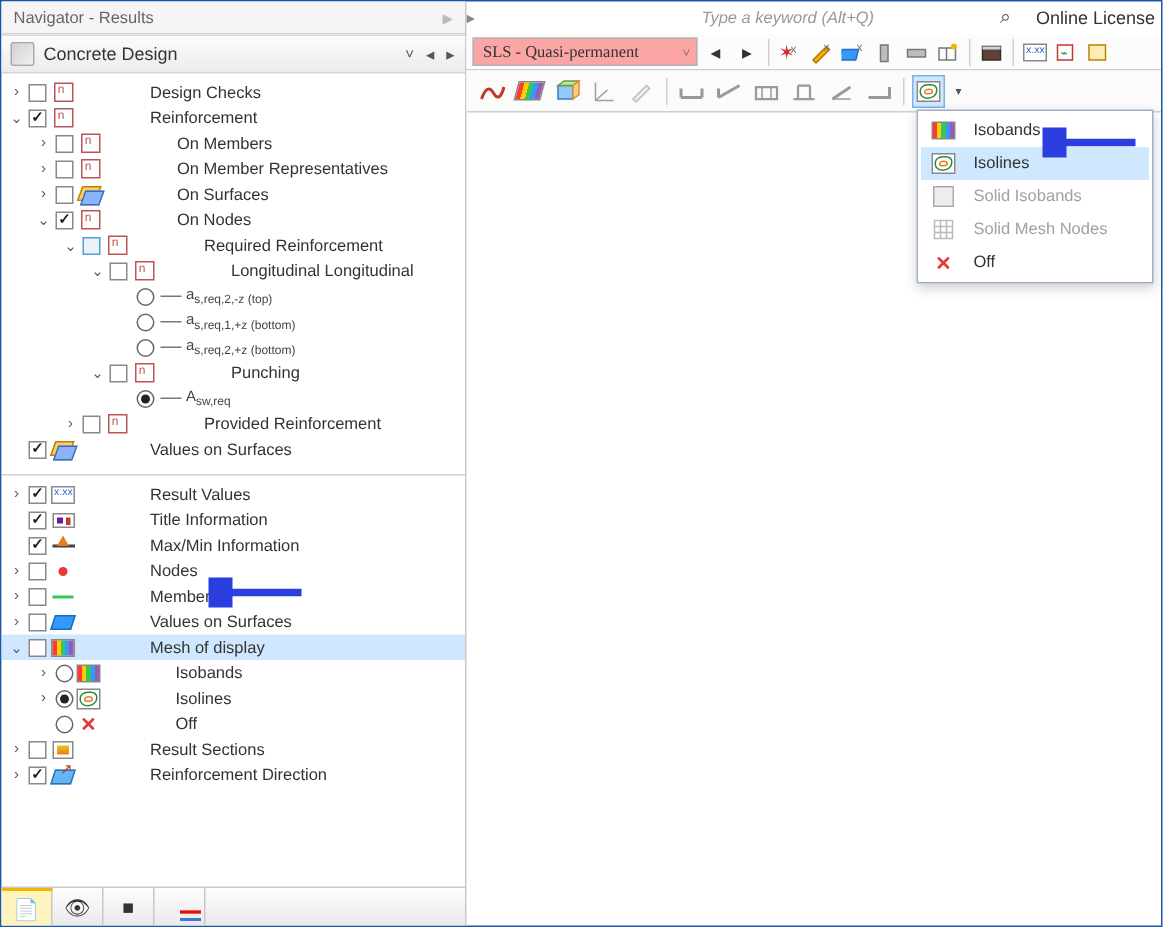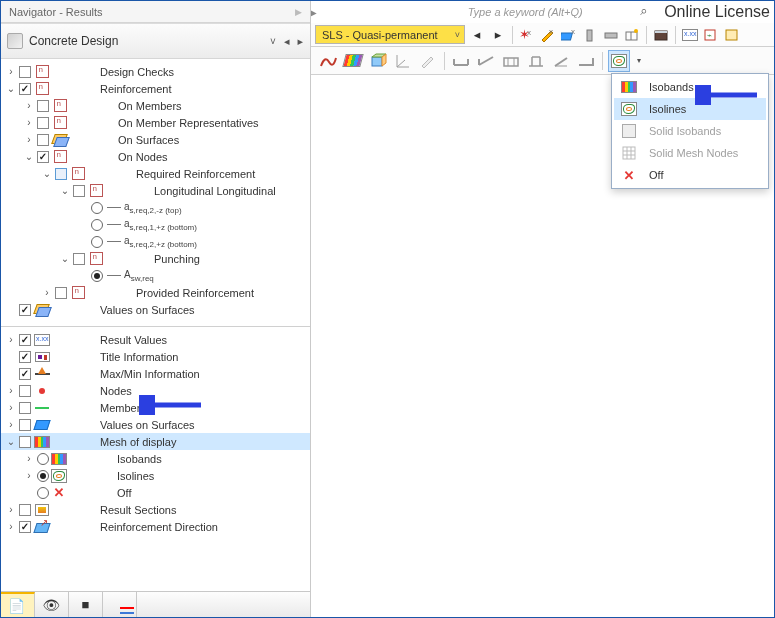--- a/index.html
+++ b/index.html
@@ -48,21 +48,21 @@
     align-items: center;
     padding: 0 8px;
     font-size: 11px;
     border-bottom: 1px solid #d5d5d5;
     background: #f5f5f5;
     color: #666;
     gap: 6px;
   }
   .nav-title-text { flex: 1; }
   .section-header {
-    height: 36px;
+    height: 26px;
     display: flex;
     align-items: center;
     padding: 0 6px;
     background: linear-gradient(#fcfcfc,#ececec);
     border-top: 1px solid #dcdcdc;
     border-bottom: 1px solid #d6d6d6;
     gap: 6px;
   }
   .section-icon {
     width: 16px; height: 16px;
@@ -180,21 +180,21 @@
   }
   .btab.active{background:#fff3bf;border-top:2px solid #f4b400;}
 
   
   .right-area{ position:absolute; left:310px; right:0; top:22px; bottom:0; }
   .sls-bar{
     height:24px; display:flex;align-items:center;gap:3px;
     padding:0 4px; border-bottom:1px solid #d0d0d0;
     background:#fcfcfc;
   }
-  .sls-combo{height:19px;border:1px solid #b3b3b3;background:#fde047;display:flex;align-items:center;padding:0 4px 0 6px;font-size:11px;gap:8px;width:150px;}
+  .sls-combo{height:19px;border:1px solid #b3b3b3;background:#fca5a5;display:flex;align-items:center;padding:0 4px 0 6px;font-size:11px;gap:8px;width:150px;font-family:Liberation Serif, serif;}
   .mini-btn{width:18px;height:20px;display:flex;align-items:center;justify-content:center;cursor:pointer;position:relative;}
   .tb-icon{font-size:13px;}
   .sep{width:1px;height:18px;background:#cfcfcf;margin:0 2px;}
 
   .tool-row2{
     height:28px;display:flex;align-items:center;gap:3px;padding:0 6px;border-bottom:1px solid #d0d0d0;background:#fbfbfb;
     position: relative;
   }
   .tb-slot{width:22px;height:22px;display:flex;align-items:center;justify-content:center;cursor:pointer;border:1px solid transparent;}
   .tb-slot.sel{background:#cfe8ff;border:1px solid #7eb1e6;}
@@ -218,21 +218,21 @@
   }
   .call-arrow svg{width:100%;height:100%;}
 </style>
 </head>
 <body>
 
 <div class="top-bar">
   <span style="font-size:10px;color:#888;margin-left:-2px;">▶</span>
   <span class="keyword-hint">Type a keyword (Alt+Q)</span>
   <span class="search-ico">⌕</span>
-  <span style="font-size:16px;color:#333;">Online License</span>
+  <span style="font-size:12px;color:#333;">Online License</span>
 </div>
 
 <div class="navigator">
   <div class="nav-title">
     <span class="nav-title-text">Navigator - Results</span>
     <span style="font-size:9px;color:#bbb;">▶</span>
   </div>
   <div class="section-header">
     <span class="section-icon"></span>
     <span class="label">Concrete Design</span>

